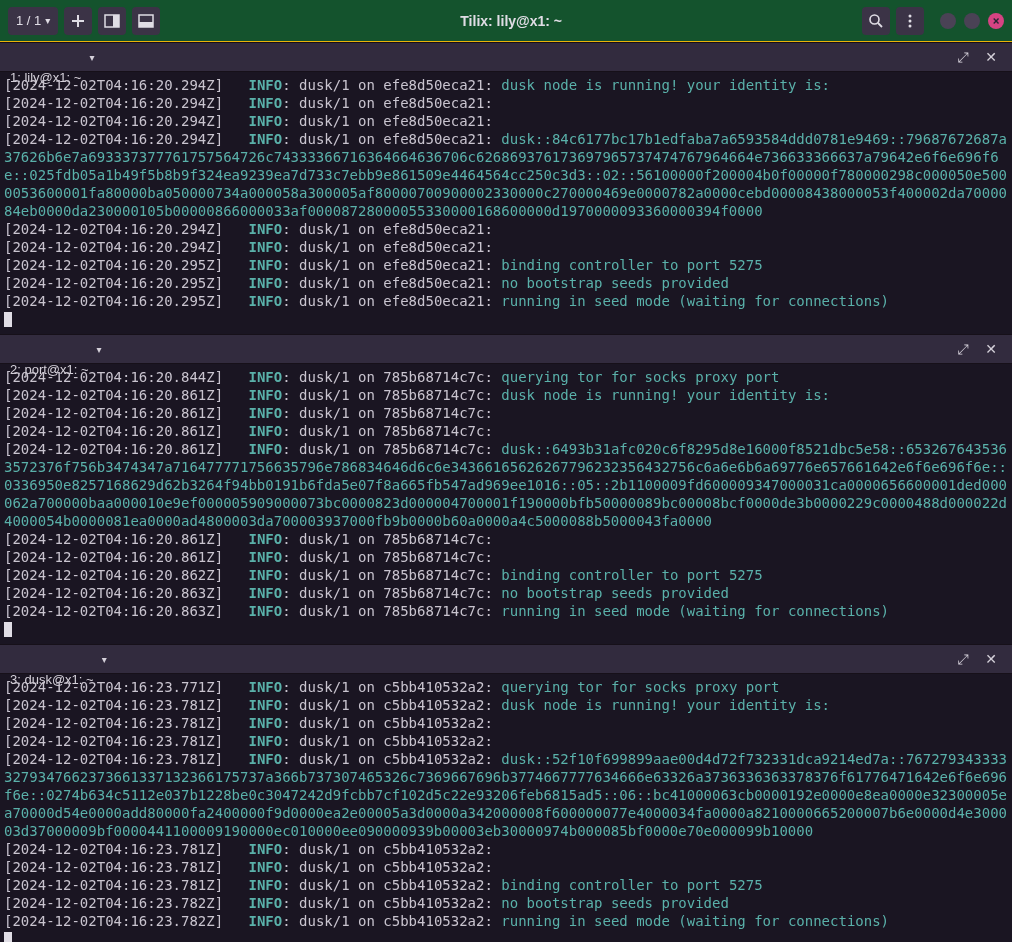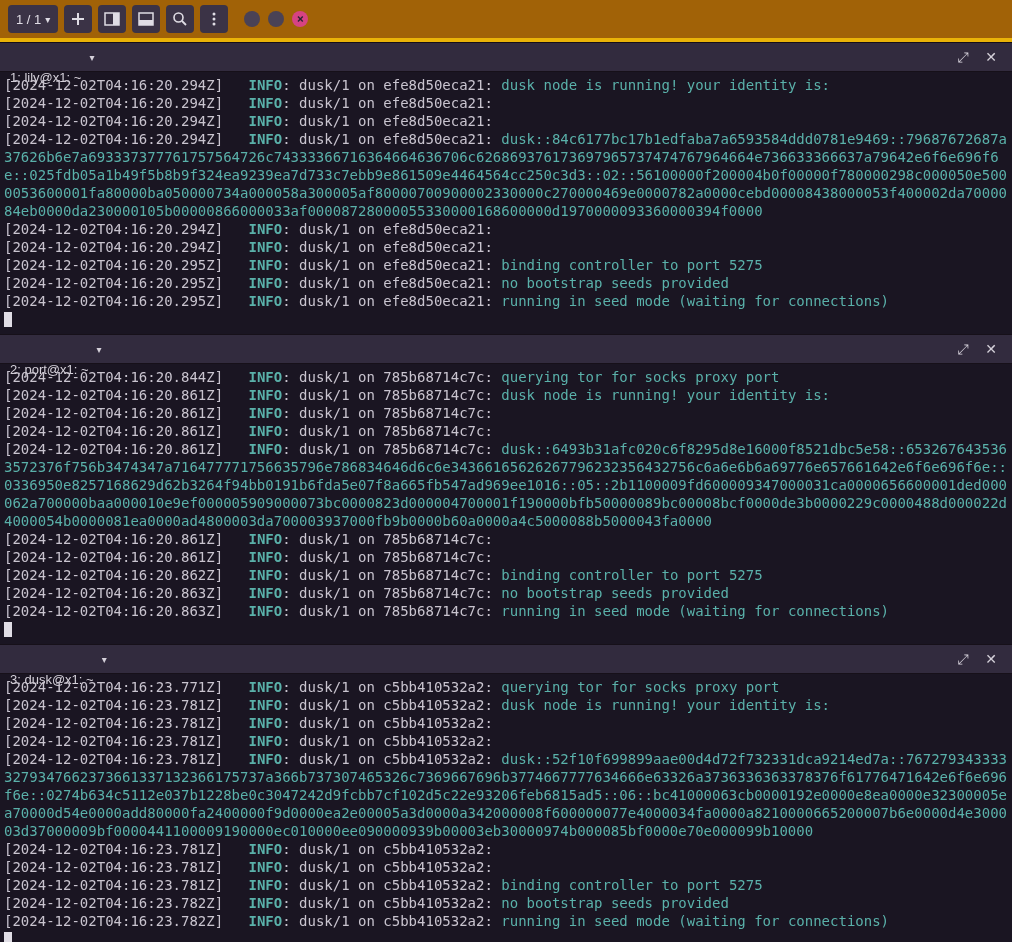--- a/index.html
+++ b/index.html
@@ -7,26 +7,26 @@
     width: 1012px;
     height: 942px;
     background: #1a1522;
     font-family: "DejaVu Sans Mono", "Liberation Mono", monospace;
     font-size: 13px;
     color: #c0c0c0;
     overflow: hidden;
   }
   .titlebar {
     height: 42px;
-    background: #a16207;
+    background: #14532d;
     display: flex;
     align-items: center;
     padding: 0 8px;
     gap: 6px;
-    border-bottom: 4px solid #eab308;
+    border-bottom: 1px solid #eab308;
   }
   .tb-left, .tb-right { display: flex; align-items: center; gap: 6px; }
   .tb-center {
     flex: 1;
     text-align: center;
     font-family: sans-serif;
     font-size: 14px;
     font-weight: 600;
     color: #e0dde5;
   }
@@ -129,20 +129,21 @@
           <rect x="9" y="2" width="6" height="12"></rect>
         </svg>
     </button>
     <button class="btn">
       <svg viewBox="0 0 16 16">
           <rect x="1" y="2" width="14" height="12" fill="none" stroke="#e0dde5" stroke-width="1.5"></rect>
           <rect x="1" y="9" width="14" height="5"></rect>
         </svg>
     </button>
   </div>
+  <div class="tb-center">Tilix: lily@x1: ~</div>
   <div class="tb-right">
     <button class="btn">
       <svg viewBox="0 0 16 16">
           <circle cx="6.5" cy="6.5" r="4.5" fill="none" stroke="#e0dde5" stroke-width="1.6"></circle>
           <line x1="10" y1="10" x2="14" y2="14" stroke="#e0dde5" stroke-width="1.8"></line>
         </svg>
     </button>
     <button class="btn">
       <svg viewBox="0 0 16 16">
           <circle cx="8" cy="3" r="1.5"></circle>

